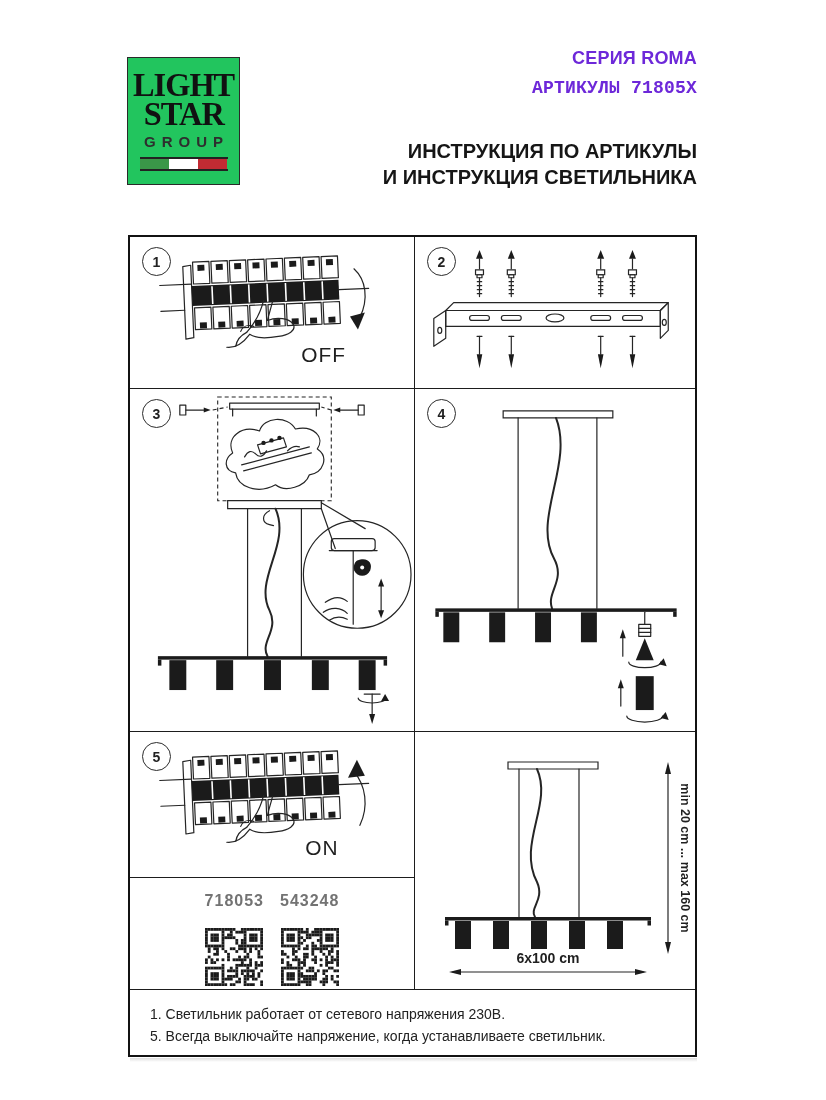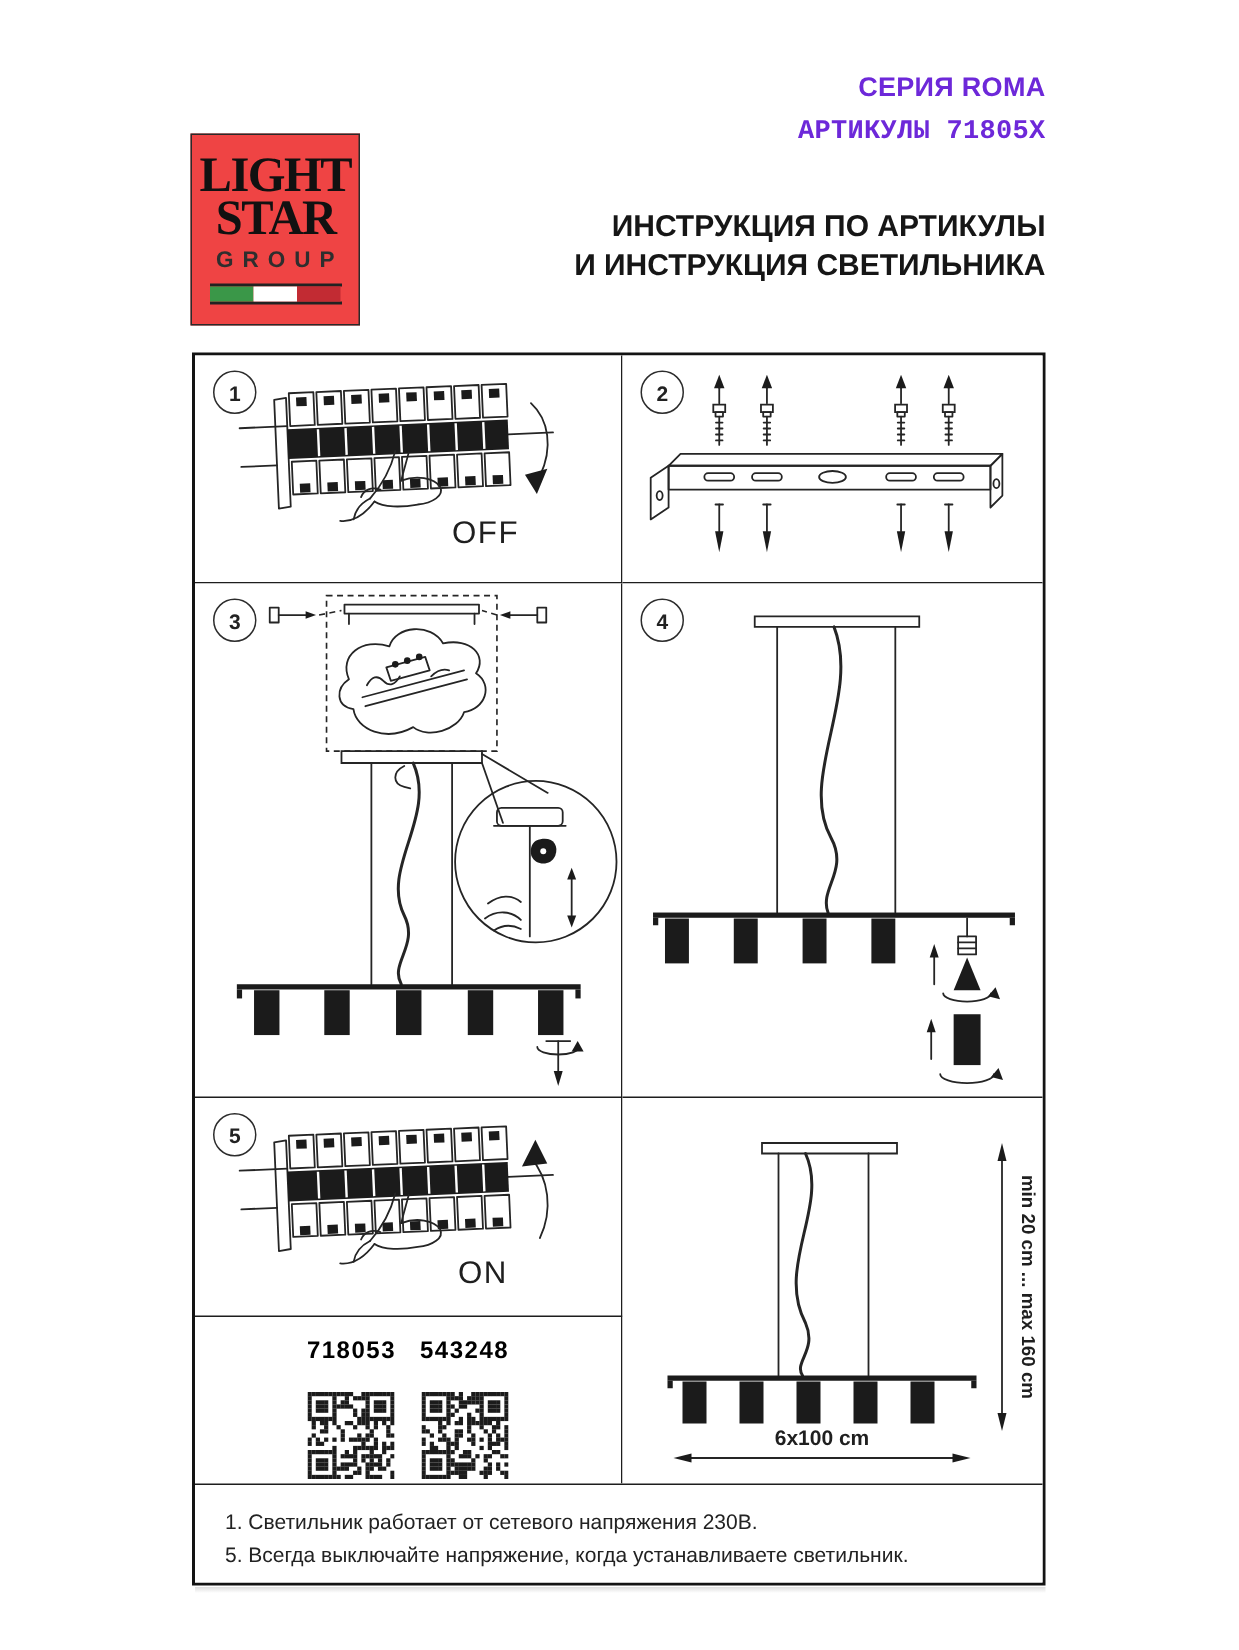--- a/index.html
+++ b/index.html
@@ -3,24 +3,23 @@
 <meta charset="utf-8">
 <style>
   html,body{margin:0;padding:0;background:#ffffff;}
   .page{
     position:relative;width:826px;height:1100px;background:#fff;
     font-family:"Liberation Sans",sans-serif;color:#1b1b1b;overflow:hidden;
   }
   
   .logo-box{
     position:absolute;left:127px;top:57px;width:113px;height:128px;
-    border:1.5px solid #2a2a2a;background:#ef4444;box-sizing:border-box;
+    border:1.5px solid #2a2a2a;background:#22c55e;box-sizing:border-box;
     display:flex;flex-direction:column;align-items:center;justify-content:flex-start;
     padding-top:13px;
-    margin-top:32px;
   }
   .logo-word{
     font-family:"Liberation Serif",serif;font-weight:700;font-size:33px;
     line-height:0.87;letter-spacing:-1px;transform:scaleX(0.98);color:#111;
   }
   .logo-group{
     font-size:15px;letter-spacing:6px;padding-left:6px;color:#2e2e2e;
     margin-top:5px;font-weight:700;
   }
   .logo-flag{
@@ -70,21 +69,21 @@
   text.svgtxt{font-family:"Liberation Sans",sans-serif;fill:#1f1f1f;}
   .onoff{font-size:21px;letter-spacing:1px;}
   .dimtxt{font-size:14px;font-weight:700;}
   .dimtxtv{font-size:12.5px;font-weight:700;}
   
   .qr-wrap{
     position:absolute;inset:0;display:flex;justify-content:center;align-items:flex-start;
     gap:16px;padding-top:14px;
   }
   .qr-col{display:flex;flex-direction:column;align-items:center;}
-  .qr-label{font-size:16px;font-weight:700;letter-spacing:1px;color:#000000;margin-bottom:18px;}
+  .qr-label{font-size:16px;font-weight:700;letter-spacing:1px;color:#737373;margin-bottom:18px;}
   .qr-svg{width:58px;height:58px;}
   
   .notes{padding:13px 0 0 20px;font-size:14px;line-height:22px;color:#222;}
 </style>
 </head>
 <body>
 
 <div class="page">
 
   <div class="logo-box">

